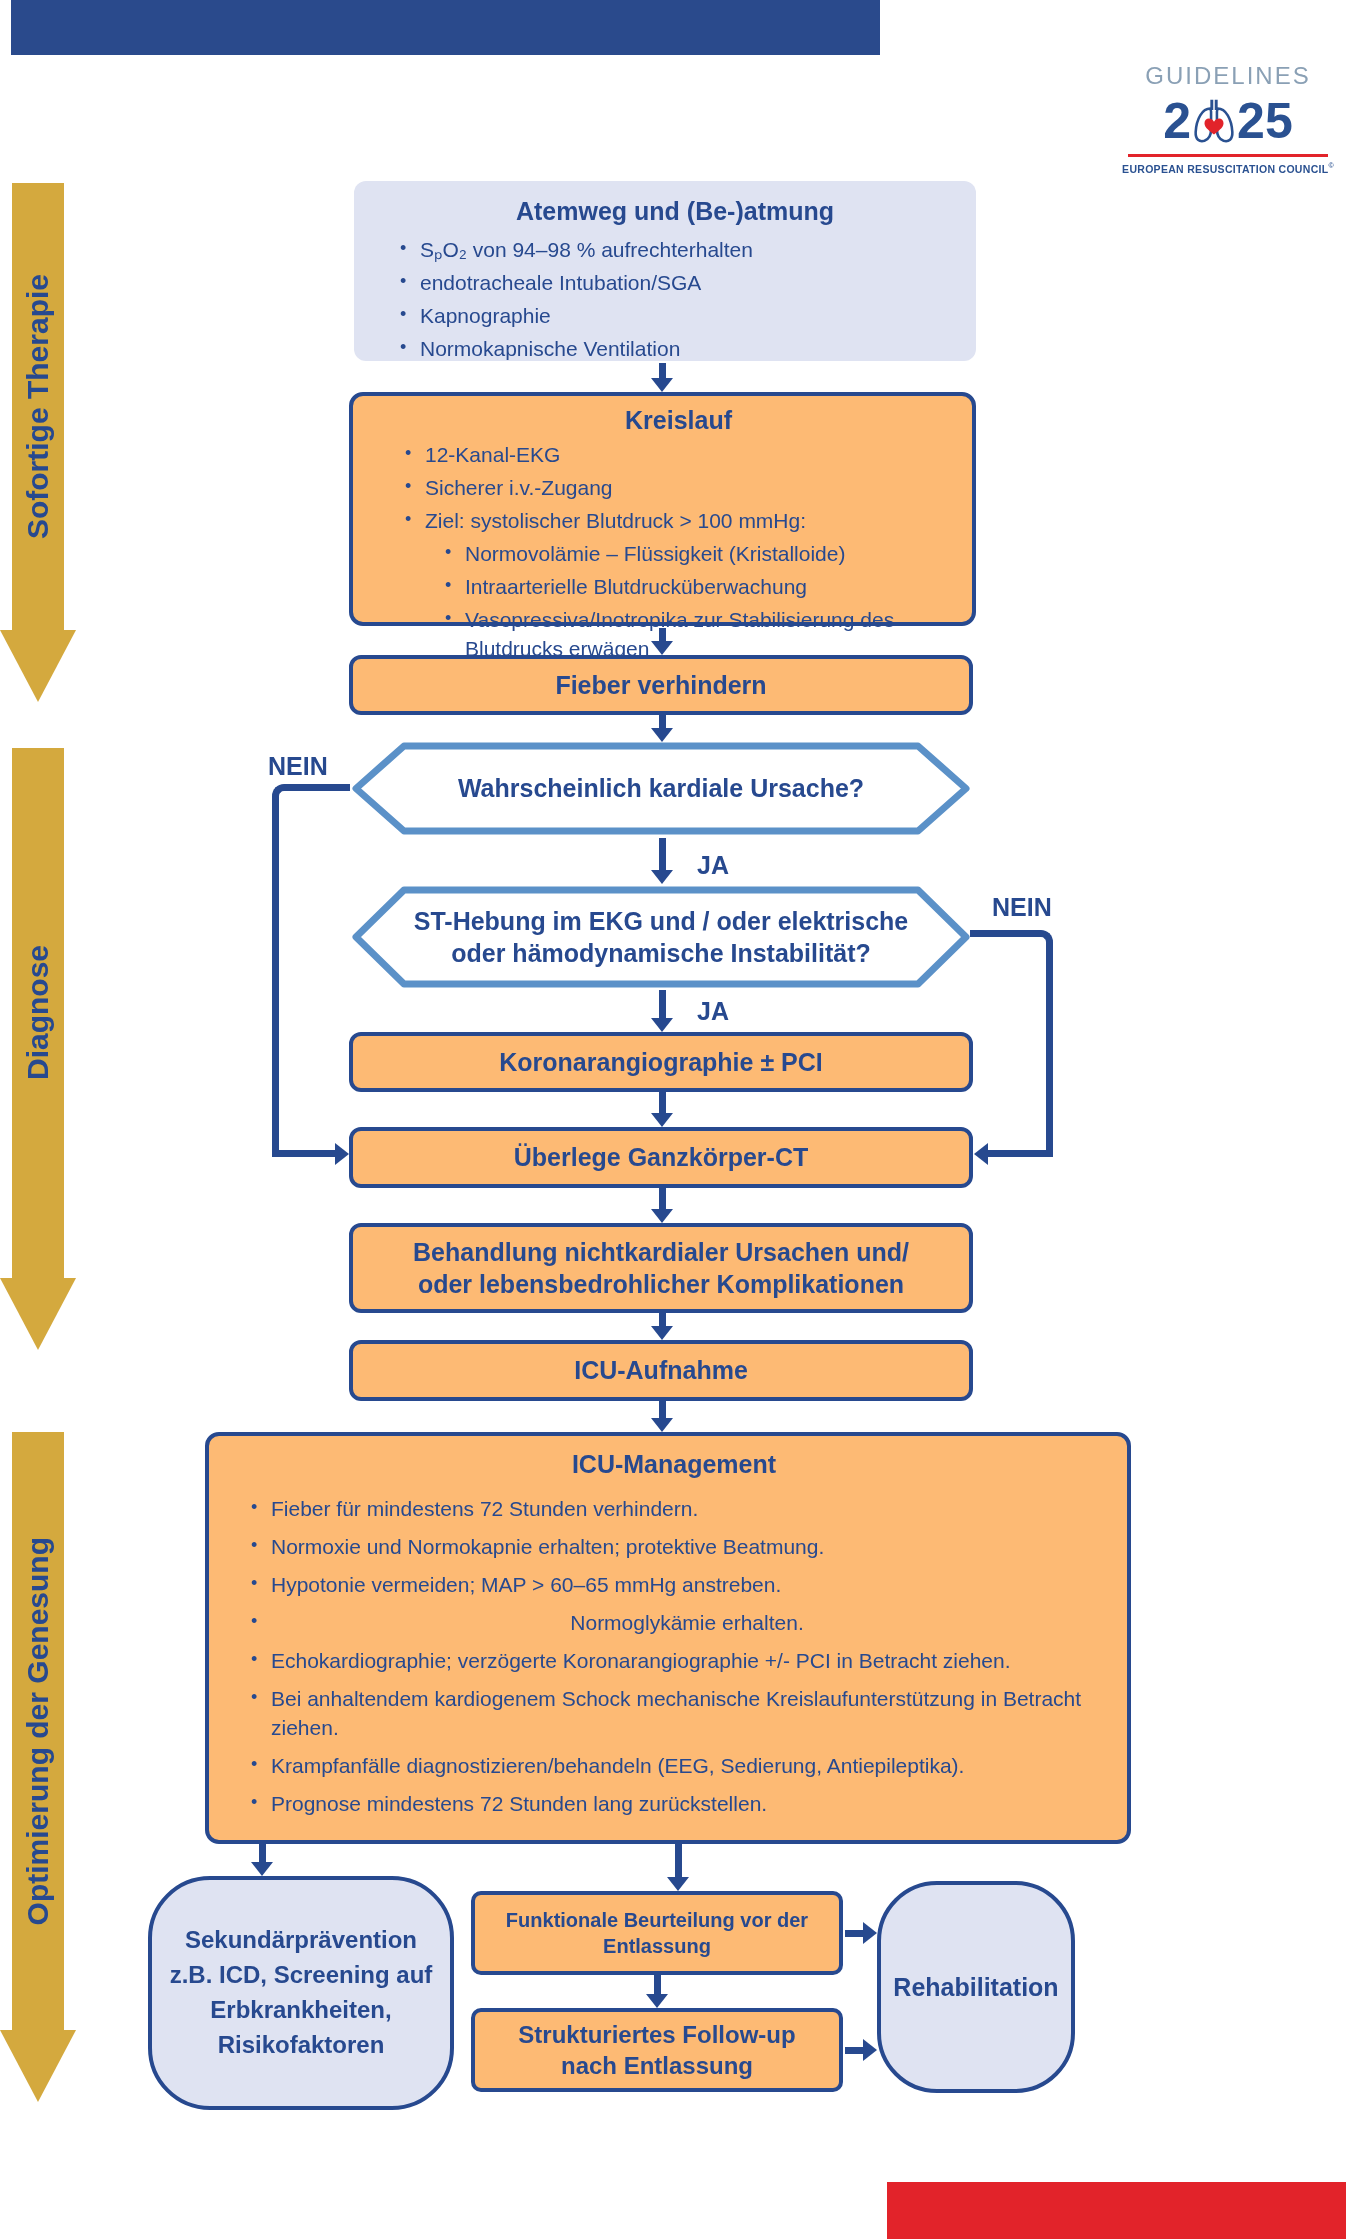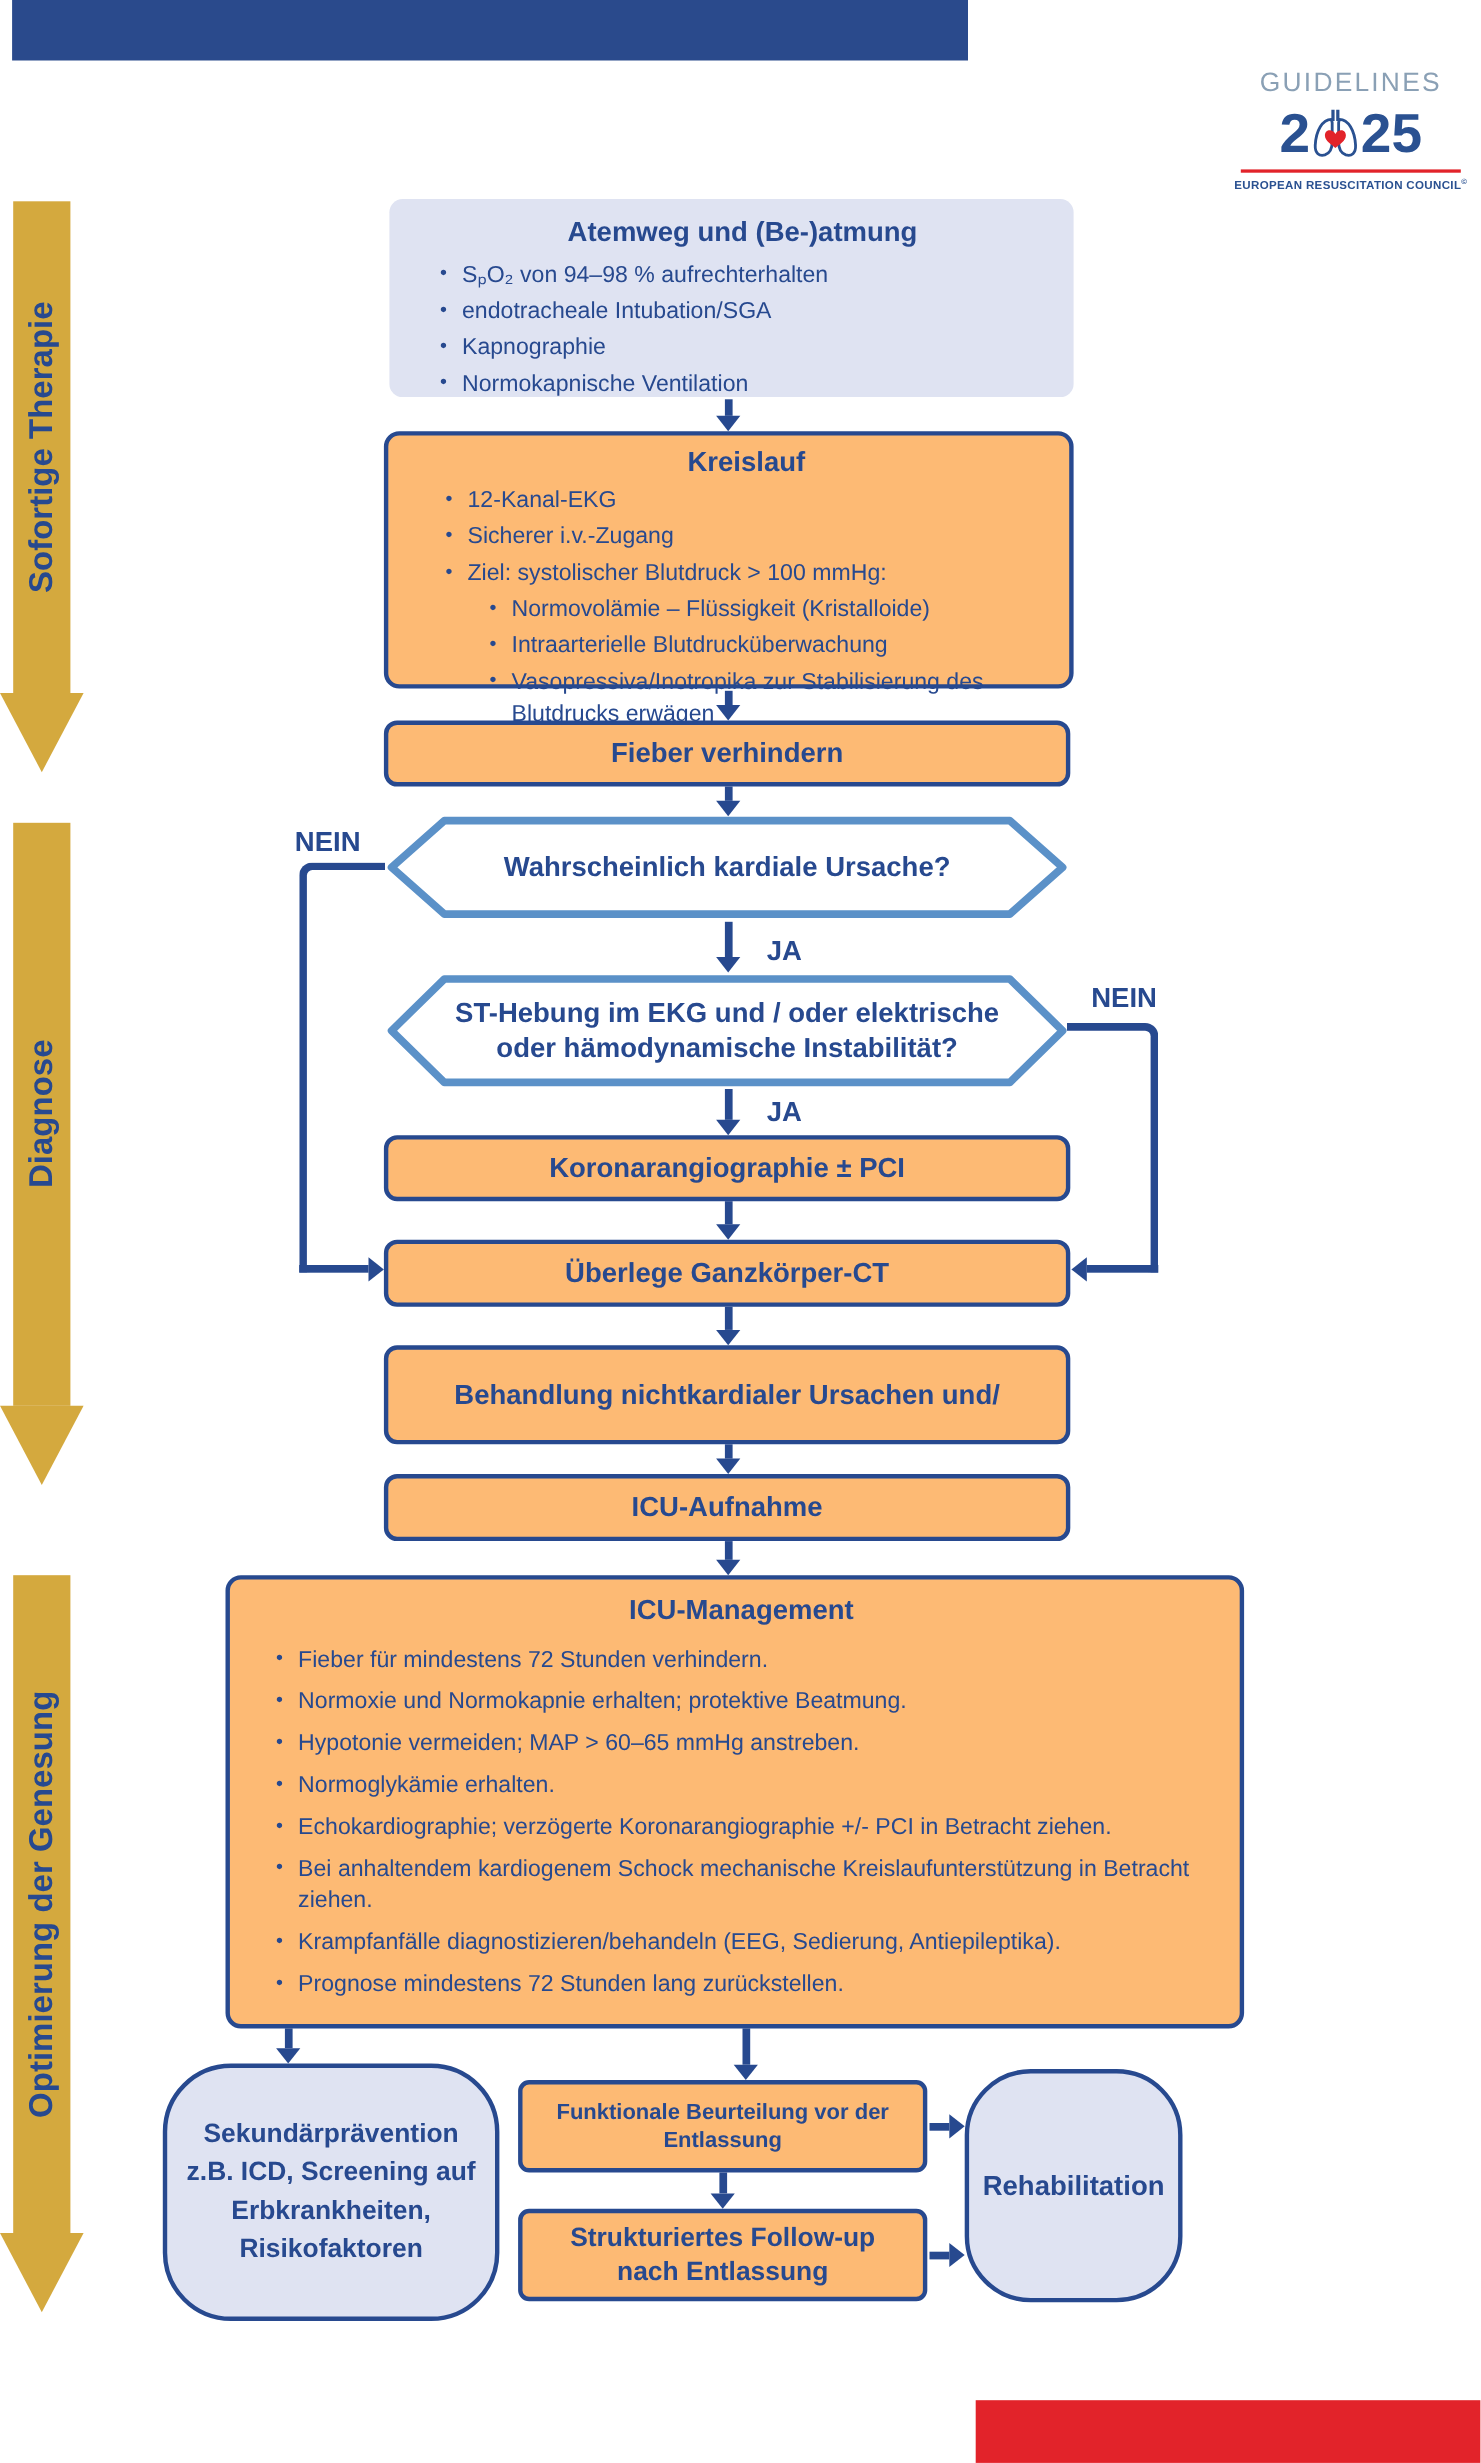--- a/index.html
+++ b/index.html
@@ -196,41 +196,42 @@
   <div class="box ctr" style="left:349px;top:1127px;width:624px;height:61px;border-radius:12px;">
     <span class="biglabel">Überlege Ganzkörper-CT</span>
   </div>
 
   <div class="varrow" style="left:651px;top:1188px;height:35px;">
       <i></i>
     </div>
 
   <div class="box ctr" style="left:349px;top:1223px;width:624px;height:90px;border-radius:12px;flex-direction:column;">
     <span class="biglabel">Behandlung nichtkardialer Ursachen und/</span>
+    <span class="biglabel">oder lebensbedrohlicher Komplikationen</span>
   </div>
 
   <div class="varrow" style="left:651px;top:1313px;height:27px;">
       <i></i>
     </div>
 
   <div class="box ctr" style="left:349px;top:1340px;width:624px;height:61px;border-radius:12px;">
     <span class="biglabel">ICU-Aufnahme</span>
   </div>
 
   <div class="varrow" style="left:651px;top:1401px;height:31px;">
       <i></i>
     </div>
 
   <div class="box" style="left:205px;top:1432px;width:926px;height:412px;padding:14px 24px 0 36px;">
     <div class="title">ICU-Management</div>
     <ul class="blts" style="margin-top:16px;">
       <li style="margin-bottom:9px;">Fieber für mindestens 72 Stunden verhindern.</li>
       <li style="margin-bottom:9px;">Normoxie und Normokapnie erhalten; protektive Beatmung.</li>
       <li style="margin-bottom:9px;">Hypotonie vermeiden; MAP &gt; 60–65 mmHg anstreben.</li>
-      <li style="margin-bottom:9px;">Normoglykämie erhalten.</li>
+      <li style="margin-bottom:9px;text-align:center;">Normoglykämie erhalten.</li>
       <li style="margin-bottom:9px;">Echokardiographie; verzögerte Koronarangiographie +/- PCI in Betracht ziehen.</li>
       <li style="margin-bottom:9px;">Bei anhaltendem kardiogenem Schock mechanische Kreislaufunterstützung in Betracht ziehen.</li>
       <li style="margin-bottom:9px;">Krampfanfälle diagnostizieren/behandeln (EEG, Sedierung, Antiepileptika).</li>
       <li>Prognose mindestens 72 Stunden lang zurückstellen.</li>
     </ul>
   </div>
 
   <div class="varrow" style="left:251px;top:1844px;height:32px;">
       <i></i>
     </div>

